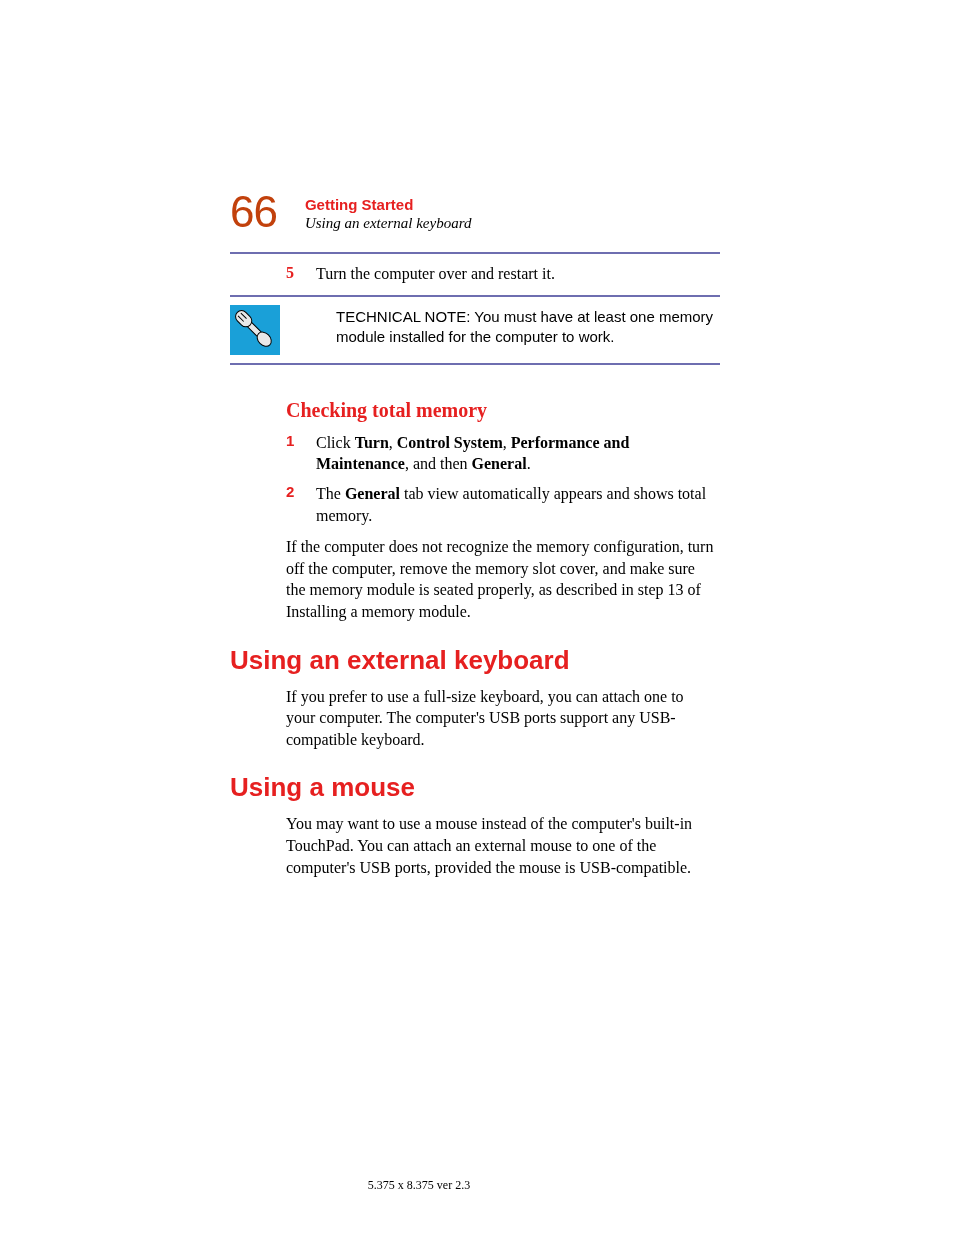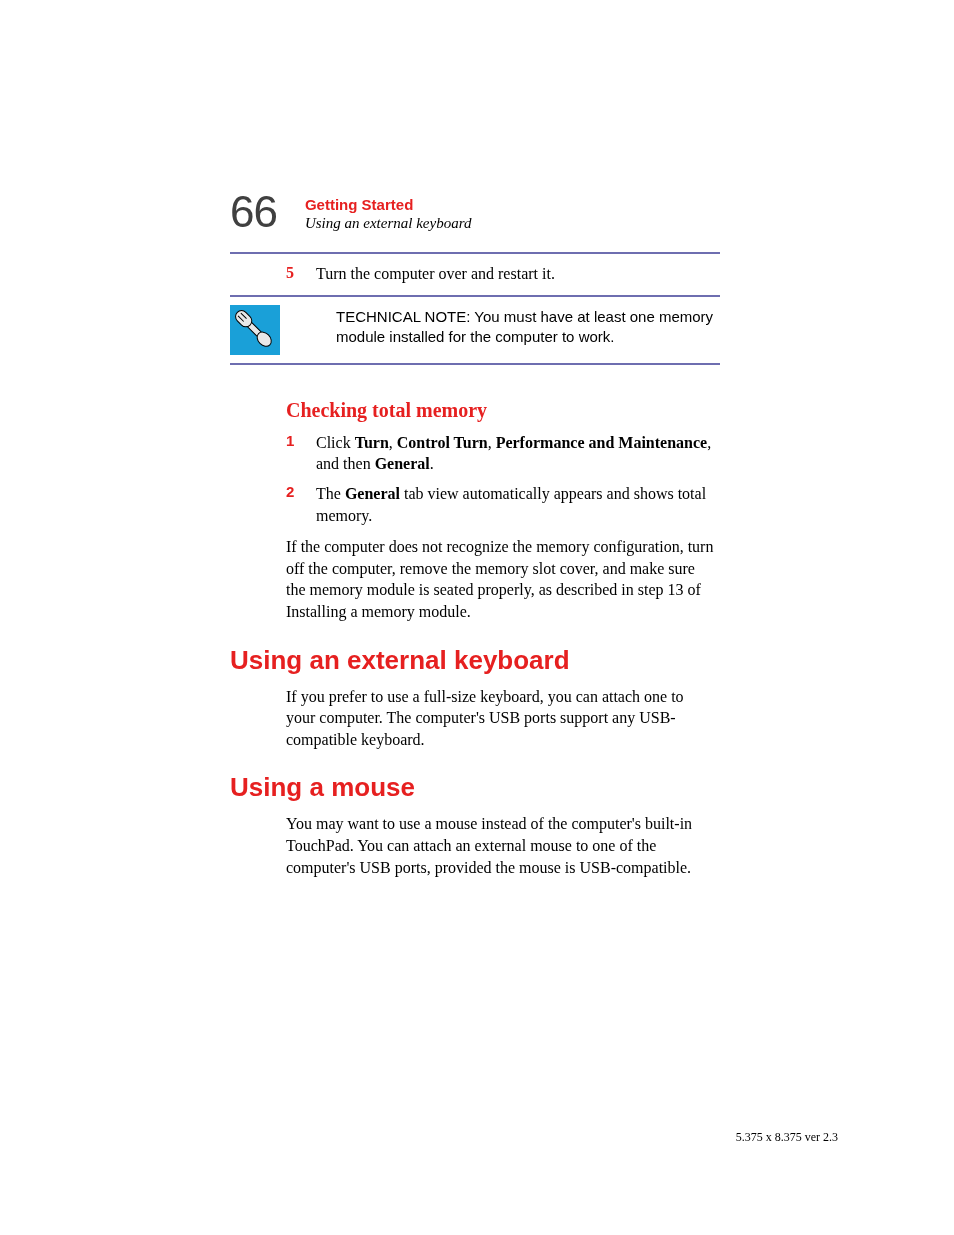--- a/index.html
+++ b/index.html
@@ -20,21 +20,21 @@
   .header-row {
     display: flex;
     align-items: flex-start;
     margin-bottom: 18px;
   }
   .page-number {
     font-family: "Arial Narrow", Arial, sans-serif;
     font-stretch: condensed;
     font-size: 44px;
     font-weight: 400;
-    color: #404040;
+    color: #c2410c;
     line-height: 1;
     margin-right: 28px;
     letter-spacing: -1px;
   }
   .header-texts {
     padding-top: 6px;
   }
   .chapter-title {
     font-family: "Arial Narrow", Arial, sans-serif;
     font-stretch: condensed;
@@ -128,24 +128,24 @@
     font-stretch: condensed;
     font-weight: 700;
     font-size: 26px;
     color: #e62020;
     margin: 22px 0 8px 0;
   }
   .footer {
     position: absolute;
     left: 0;
     width: 838px;
-    text-align: right;
+    text-align: center;
     font-size: 12px;
     color: #000;
-    top: 1130px;
+    top: 1178px;
   }
   .rule-note { width: 490px; margin-left:0; }
 </style>
 </head>
 <body>
 
 <div class="page">
 
   <div class="header-row">
     <div class="page-number">66</div>
@@ -179,21 +179,21 @@
   </div>
 
   <hr class="rule rule-note">
 
   <div class="subheading">Checking total memory</div>
 
 
   <div class="ol-row">
     <div class="ol-num">1</div>
     <div class="ol-text">
-      <span>Click </span><span class="b">Turn</span><span>, </span><span class="b">Control Turn</span><span>, </span><span class="b">Performance and Maintenance</span><span>, and then </span><span class="b">General</span><span>.</span>
+      <span>Click </span><span class="b">Turn</span><span>, </span><span class="b">Control System</span><span>, </span><span class="b">Performance and Maintenance</span><span>, and then </span><span class="b">General</span><span>.</span>
     </div>
   </div>
 
   <div class="ol-row">
     <div class="ol-num">2</div>
     <div class="ol-text">
       <span>The </span><span class="b">General</span><span> tab view automatically appears and shows total memory.</span>
     </div>
   </div>
 

